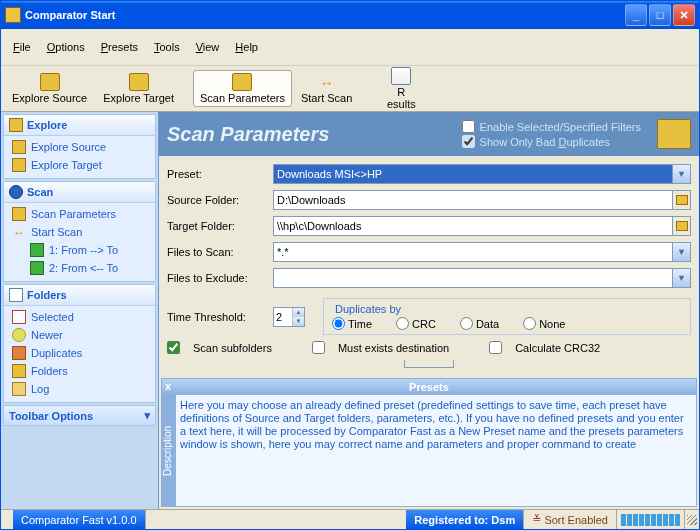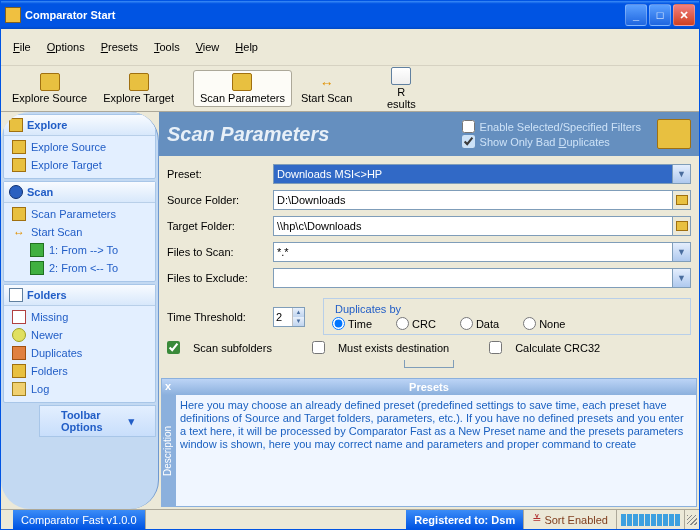--- a/index.html
+++ b/index.html
@@ -14,38 +14,38 @@
 .menubar { background: #ece9d8; height: 37px; display: flex; align-items: center; padding: 0 4px; border-bottom: 1px solid #d6d2c2; }
 .menuitem { padding: 2px 8px; cursor: default; }
 .menuitem span.u { text-decoration: underline; }
 .toolbar { background: #ece9d8; height: 46px; display: flex; align-items: center; padding: 2px 4px; border-bottom: 1px solid #aca899; gap: 2px; }
 .tbtn { display: flex; flex-direction: column; align-items: center; padding: 2px 6px; border: 1px solid transparent; min-width: 60px; }
 .tbtn.active { border: 1px solid #aca899; background: #fdfcf7; border-radius: 3px; }
 .tbtn .ticon2 { width: 20px; height: 18px; background: #e8c040; border: 1px solid #a07010; border-radius: 2px; margin-bottom: 1px; }
 .tbtn .ticon2.arrows { background: transparent; border: none; color: #e09000; font-weight: bold; text-align: center; font-size: 14px; }
 .tbtn .ticon2.doc { background: linear-gradient(#fff,#eee); border: 1px solid #6080a0; }
 .body { flex: 1; display: flex; background: #ece9d8; min-height: 0; }
-.sidebar { width: 158px; background: #c3d9f2; border-right: 1px solid #6e98d0; padding: 2px; display: flex; flex-direction: column; gap: 2px; overflow: hidden; border-radius: 29px; }
+.sidebar { width: 158px; background: #c3d9f2; border-right: 1px solid #6e98d0; padding: 2px; display: flex; flex-direction: column; gap: 2px; overflow: hidden; }
 .panel { background: #e3efff; border: 1px solid #a8c6e8; border-radius: 2px; }
 .panel-hdr { background: linear-gradient(to bottom,#f8fbff,#d8e8fb); padding: 3px 5px; font-weight: bold; color: #215dc6; border-bottom: 1px solid #b8cfe9; display: flex; align-items: center; gap: 4px; }
 .panel-hdr .picon { width: 14px; height: 14px; background: #e8c040; border: 1px solid #a07010; }
 .panel-hdr .picon.lens { background: #2a60c0; border-radius: 50%; border: 1px solid #103070; }
 .panel-body { padding: 2px 2px 4px 2px; }
 .sitem { display: flex; align-items: center; gap: 5px; padding: 2px 4px 2px 6px; color: #215dc6; cursor: default; }
 .sitem .si { width: 14px; height: 14px; flex-shrink:0; }
 .si.fold { background: #e8c040; border: 1px solid #a07010; }
 .si.arrows { color: #e09000; font-weight: bold; font-size: 12px; text-align: center; line-height: 12px; }
 .si.greenr { background: #40b040; border: 1px solid #207020; }
 .si.greenl { background: #40b040; border: 1px solid #207020; }
 .si.miss { background:#fff; border:1px solid #b04040;}
 .si.newer { background:#e0e060; border:1px solid #a0a020; border-radius:50%;}
 .si.dup { background:#e08040; border:1px solid #a05010;}
 .si.log { background:#f0d070; border:1px solid #a08020;}
 .sitem.sub { padding-left: 24px; color: #215dc6; }
-.toolbar-opt { background: linear-gradient(to bottom,#e3efff,#c8defb); padding: 3px 21px; font-weight: bold; color: #215dc6; border: 1px solid #a8c6e8; display:flex; align-items:center; justify-content:space-between;margin-left:36px; }
+.toolbar-opt { background: linear-gradient(to bottom,#e3efff,#c8defb); padding: 3px 5px; font-weight: bold; color: #215dc6; border: 1px solid #a8c6e8; display:flex; align-items:center; justify-content:space-between; }
 .main { flex: 1; display: flex; flex-direction: column; min-width: 0; }
 .sp-hdr { background: #658fbf; height: 44px; display: flex; align-items: center; padding: 0 8px; gap: 10px; }
 .sp-hdr h1 { color: #e8f0f8; font-size: 20px; font-style: italic; font-weight: bold; }
 .sp-hdr .right { margin-left: auto; display: flex; flex-direction: column; gap: 2px; color: #cde2f7; font-size: 11px; }
 .sp-hdr .right label { display: flex; align-items: center; gap: 5px; }
 .sp-hdr .right input { accent-color: #cde2f7; }
 .sp-hdr .bigicon { width: 34px; height: 30px; background: #e8c040; border: 1px solid #a07010; border-radius: 2px; margin-left:6px; }
 .form { padding: 8px; background: #ece9d8; flex-shrink: 0; }
 .form-row { display: flex; align-items: center; margin-bottom: 6px; gap: 6px; }
 .form-row .lbl { width: 100px; color: #000; }
@@ -170,21 +170,21 @@
         </div>
       </div>
       <div class="panel">
         <div class="panel-hdr">
             <div class="picon" style="background:#fff;border:1px solid #6080a0"></div>
             <span>Folders</span>
           </div>
         <div class="panel-body">
           <div class="sitem">
               <div class="si miss"></div>
-              <span>Missing</span>
+              <span>Selected</span>
             </div>
           <div class="sitem">
               <div class="si newer"></div>
               <span>Newer</span>
             </div>
           <div class="sitem">
               <div class="si dup"></div>
               <span>Duplicates</span>
             </div>
           <div class="sitem">

